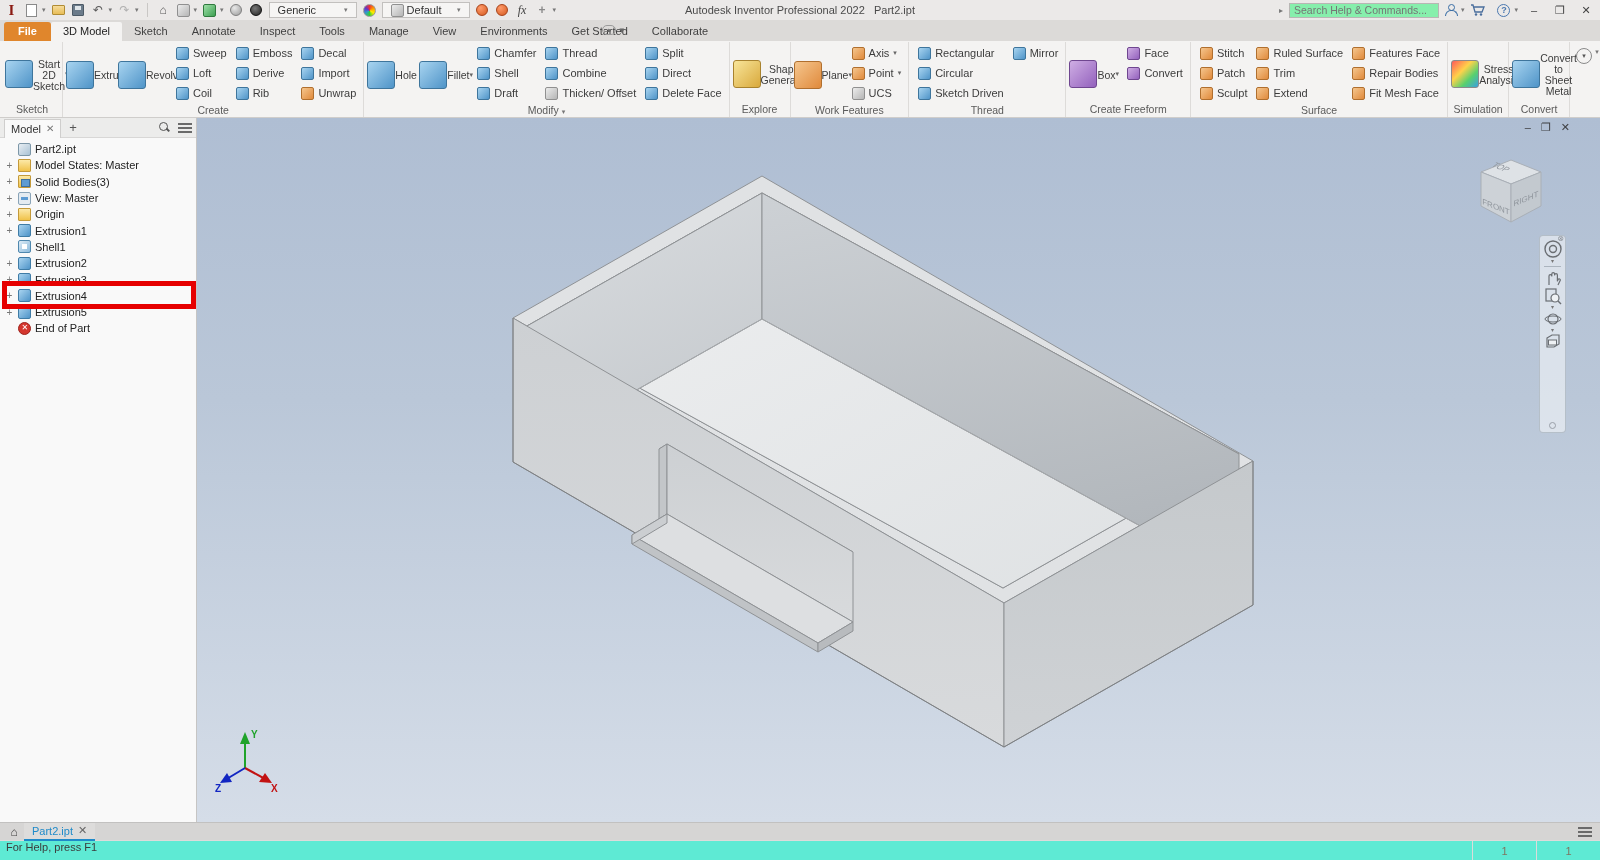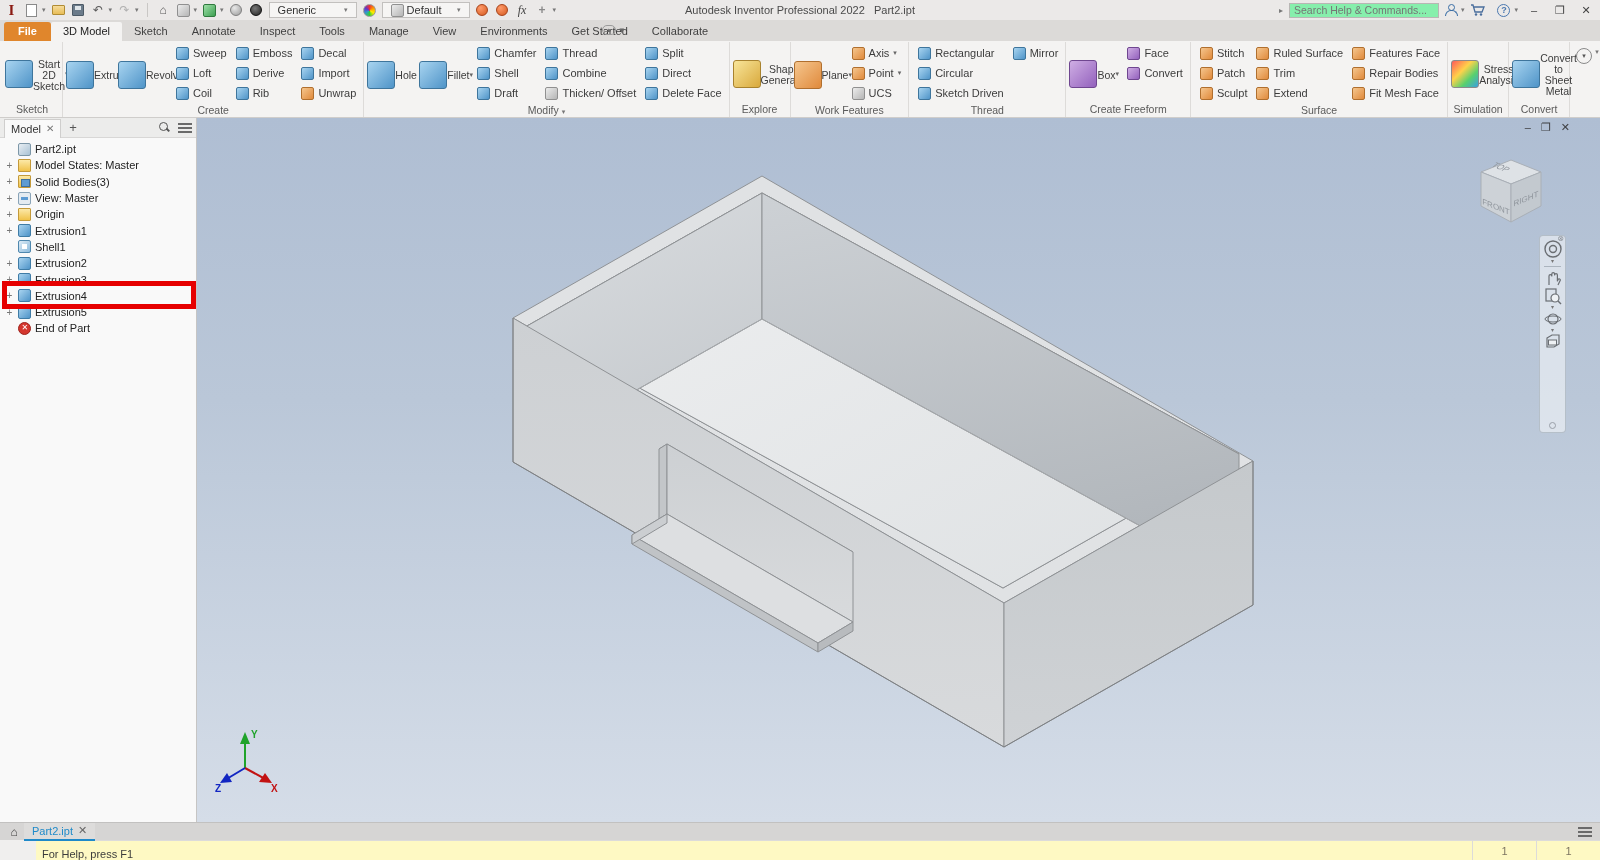--- a/index.html
+++ b/index.html
@@ -97,21 +97,21 @@
   .triad{position:absolute;left:18px;top:608px;}
   
   .doctabs{height:18px;background:#d6d5d4;display:flex;align-items:center;padding-left:4px;border-top:1px solid #c2c1c0;}
   .dhome{width:20px;text-align:center;color:#3f3f3f;font-size:12px;}
   .dtab{display:flex;align-items:center;gap:5px;height:18px;padding:0 8px;background:#dddcdb;border-bottom:2px solid #1f8ac9;color:#1f8ac9;}
   .dtab .x{color:#666;}
   .dt-right{margin-left:auto;margin-right:8px;color:#555;font-size:11px;letter-spacing:0;}
   .hamb{display:inline-block;width:14px;}
   .hamb i{display:block;height:2px;background:#6a6a6a;margin:2px 0;}
   
-  .statusbar{height:20px;background:#fef9c3;border-top:1px solid #dcdbda;display:flex;align-items:flex-end;padding-left:6px;color:#3c3c3c;margin-left:36px;}
+  .statusbar{height:20px;background:#5eead4;border-top:1px solid #dcdbda;display:flex;align-items:flex-start;padding-left:6px;color:#3c3c3c;}
   .sb-right{margin-left:auto;display:flex;height:100%;}
   .sb-cell{width:64px;border-left:1px solid #dcdbda;display:flex;align-items:center;justify-content:center;color:#7d7560;}
   .srch-ico{width:11px;height:11px;position:relative;}
   .srch-ico::before{content:"";position:absolute;left:0;top:0;width:7px;height:7px;border:1.5px solid #555;border-radius:50%;}
   .srch-ico::after{content:"";position:absolute;left:7px;top:7px;width:4px;height:1.5px;background:#555;transform:rotate(45deg);}
 </style>
 </head>
 <body>
 
 <div class="titlebar">

